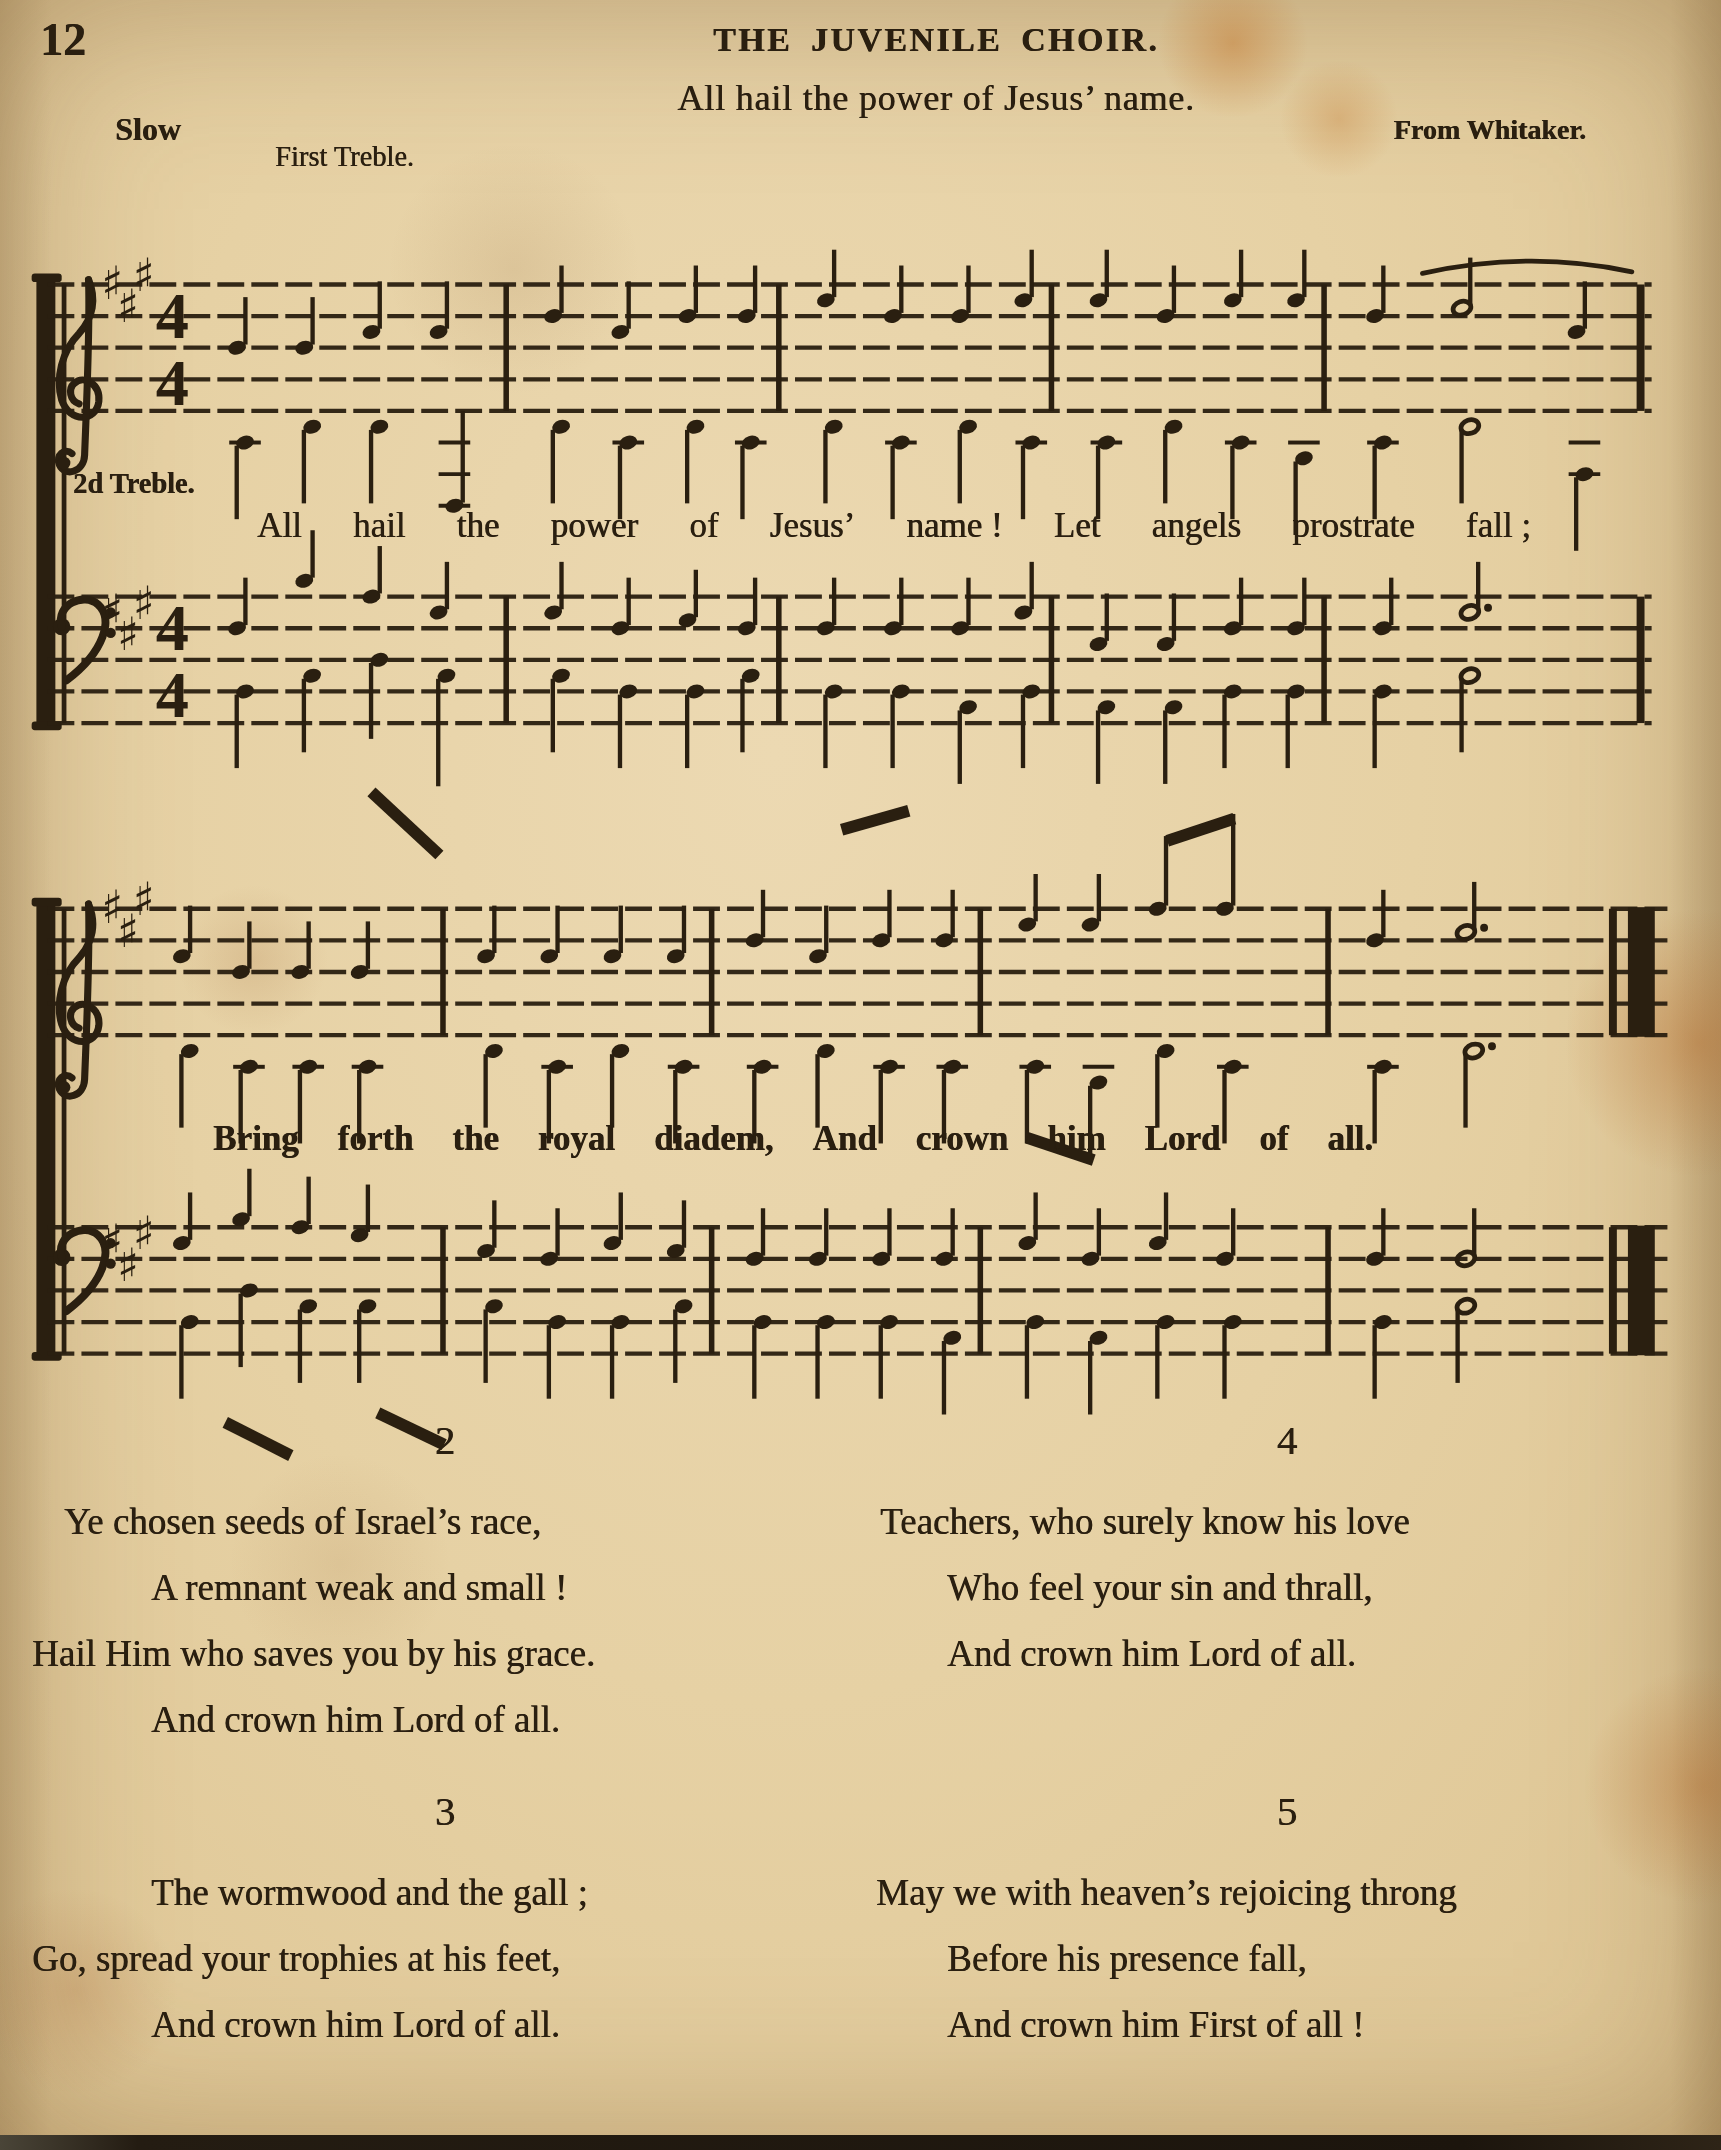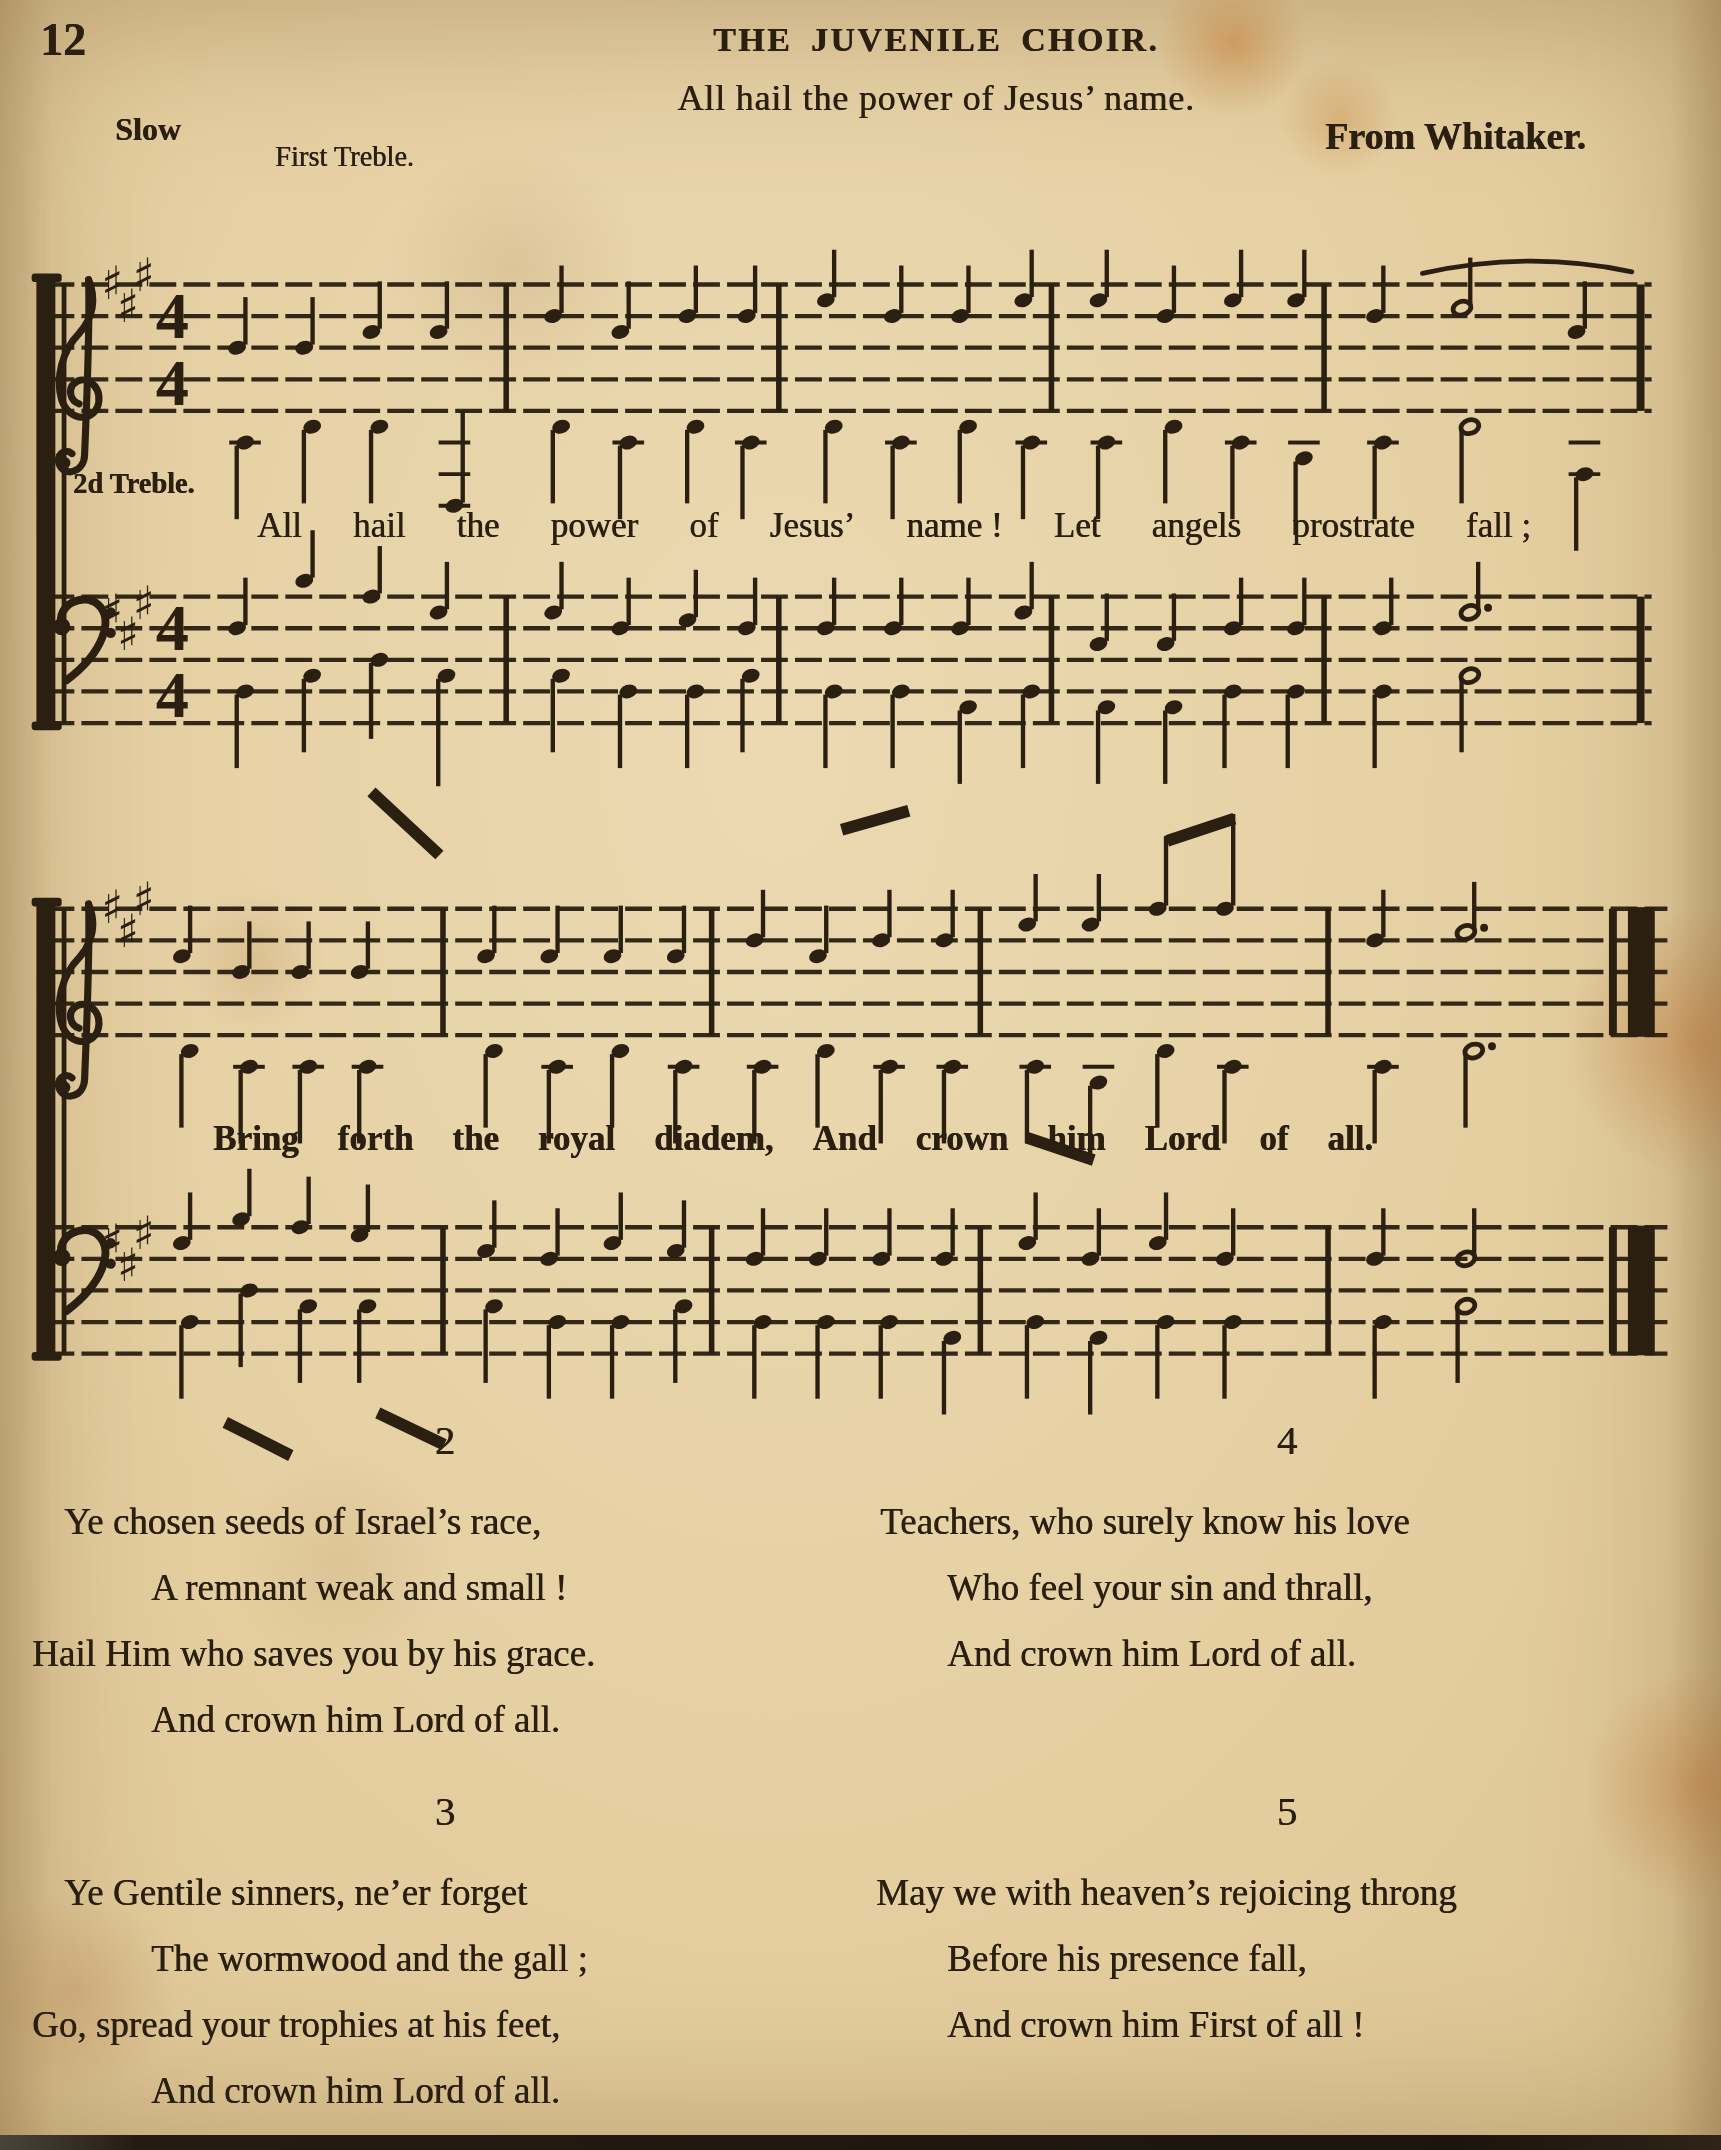--- a/index.html
+++ b/index.html
@@ -25,21 +25,21 @@
       radial-gradient(circle at 514px 269px,  rgba(130,85,40,.12), transparent 126px),
       radial-gradient(circle at 340px 1564px, rgba(140,88,40,.10), transparent 111px),
       linear-gradient(90deg, rgba(110,80,40,.18) 0%, transparent 3%, transparent 97%, rgba(110,80,40,.22) 100%);
   }
   .txt{position:absolute;white-space:nowrap;text-shadow:0.6px 0 0 currentColor;}
   .page-number{left:40px;top:12.6px;font-size:46px;font-weight:bold;}
   .running-header{left:0;right:0;top:20.5px;text-align:center;font-size:34px;font-weight:bold;
     letter-spacing:2.4px;word-spacing:8px;transform:translateX(75px);}
   .hymn-title{left:0;right:0;top:77px;text-align:center;font-size:36px;letter-spacing:0.8px;transform:translateX(75px);}
   .tempo{left:115px;top:111px;font-size:32px;font-weight:bold;}
-  .attribution{right:136px;top:114px;font-size:38px;font-weight:bold;text-align:center;}
+  .attribution{right:136px;top:114px;font-size:28px;font-weight:bold;text-align:center;}
   .part-label-1{left:275px;top:141px;font-size:28.4px;font-weight:normal;}
   .part-label-2{left:73px;top:468px;font-size:28.4px;font-weight:bold;}
   .lyric{position:absolute;display:flex;justify-content:space-between;
     font-size:35px;text-shadow:0.6px 0 0 currentColor;}
   .lyric span{white-space:nowrap;}
   #lyric1{left:257px;top:506px;width:1274px;gap:16px;}
   #lyric2{left:213px;top:1119px;width:1160px;font-weight:bold;}
   #music-svg{position:absolute;left:0;top:0;}
   .verse{position:absolute;white-space:nowrap;font-size:37px;text-shadow:0.6px 0 0 currentColor;}
   .verse-number{text-align:center;font-size:41px;height:73px;text-shadow:0.6px 0 0 currentColor;}
@@ -513,21 +513,20 @@
   <div id="verses">
       <div class="verse" style="left: 32px; top: 1416px; width: 826px;">
         <div class="verse-number">2</div>
         <div class="verse-line" style="padding-left: 32px;">Ye chosen seeds of Israel’s race,</div>
         <div class="verse-line" style="padding-left: 119px;">A remnant weak and small !</div>
         <div class="verse-line" style="padding-left: 0px;">Hail Him who saves you by his grace.</div>
         <div class="verse-line" style="padding-left: 119px;">And crown him Lord of all.</div>
       </div>
       <div class="verse" style="left: 32px; top: 1787px; width: 826px;">
         <div class="verse-number">3</div>
-        <div class="verse-line" style="padding-left: 32px;">Ye Gentile sinners, ne’er forget</div>
         <div class="verse-line" style="padding-left: 119px;">The wormwood and the gall ;</div>
         <div class="verse-line" style="padding-left: 0px;">Go, spread your trophies at his feet,</div>
         <div class="verse-line" style="padding-left: 119px;">And crown him Lord of all.</div>
       </div>
       <div class="verse" style="left: 868px; top: 1416px; width: 838px;">
         <div class="verse-number">4</div>
         <div class="verse-line" style="padding-left: 12px;">Teachers, who surely know his love</div>
         <div class="verse-line" style="padding-left: 79px;">Who feel your sin and thrall,</div>
         <div class="verse-line" style="padding-left: 79px;">And crown him Lord of all.</div>
       </div>

